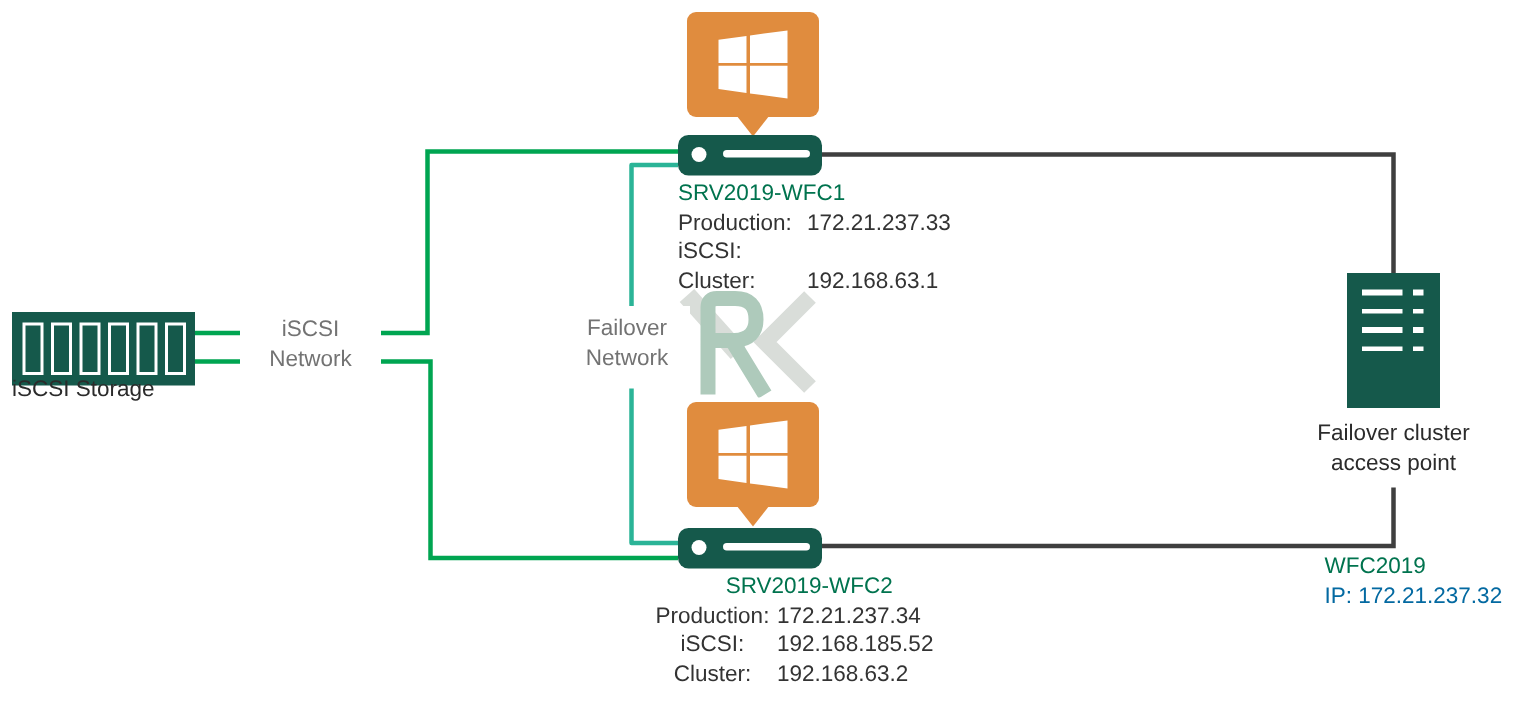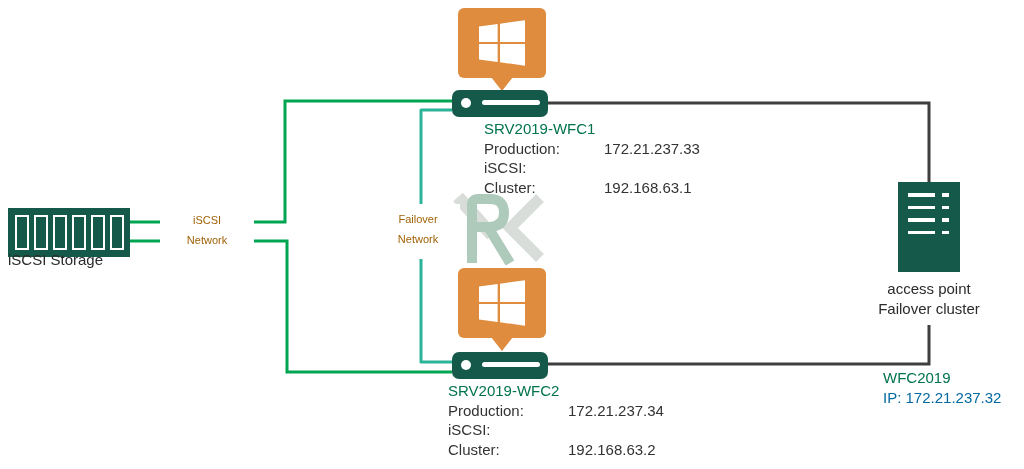--- a/index.html
+++ b/index.html
@@ -11,21 +11,21 @@
   svg{display:block;}
   
   #wires{position:absolute;left:0;top:0;pointer-events:none;}
   .wire{fill:none;stroke-width:3;}
   .wire.green{stroke:var(--line-green,#00A551);}
   .wire.teal{stroke:var(--line-teal,#2BB497);stroke-linejoin:round;}
   .wire.dark{stroke:var(--line-dark,#3F3F3F);}
   
   .net-label{
     position:absolute;background:#fff;text-align:center;
-    font-size:11px;line-height:20px;color:#a16207;
+    font-size:15px;line-height:20px;color:#737373;
   }
   
   .storage-box{
     position:absolute;left:8px;top:208px;width:122px;height:49px;
     background:var(--green-dark,#15594B);
     display:flex;align-items:center;justify-content:center;gap:5px;
   }
   .disk-slot{width:10px;height:31px;border:2px solid #fff;}
   .caption{position:absolute;font-size:15px;line-height:20px;color:#2b2b2b;}
   
@@ -43,21 +43,21 @@
   .win-badge{position:absolute;width:88px;height:70px;border-radius:6px;
     background:var(--orange,#E08C3E);display:flex;align-items:center;justify-content:center;}
   .win-badge .tail{
     position:absolute;left:50%;bottom:-13px;transform:translateX(-50%);
     width:0;height:0;border-left:11px solid transparent;border-right:11px solid transparent;
     border-top:14px solid var(--orange,#E08C3E);
   }
   
   .server-info{position:absolute;width:215px;font-size:15px;line-height:19.5px;}
   .server-info .srv-title{color:var(--green-text,#00734E);}
-  .server-info .row{display:flex;gap:34px;}
+  .server-info .row{display:flex;}
   .server-info .row .lbl{width:86px;flex:0 0 86px;}
   
   .tower{position:absolute;left:898px;top:182px;width:62px;height:90px;
     background:var(--green-dark,#15594B);padding-top:0;}
   .tower .trow{position:absolute;left:10px;display:flex;align-items:center;}
   .tower .tline{width:27px;height:3.5px;background:#fff;}
   .tower .tdot{width:7px;height:3.5px;background:#fff;margin-left:7px;}
   .ap-caption{position:absolute;left:849px;top:279px;width:160px;text-align:center;
     font-size:15px;line-height:20px;color:#2b2b2b;}
   .ap-name{position:absolute;left:883px;top:368px;font-size:15px;line-height:20px;}
@@ -112,21 +112,21 @@
       <path fill="#fff" d="M0 12.4 L35.7 7.6 35.7 42.1 0 42.1 Z M40.2 7 L88 0.5 88 42.1 40.2 42.1 Z M0 45.7 L35.7 45.7 35.7 80.3 0 75.4 Z M40.2 45.7 L88 45.7 88 87.4 40.2 80.9 Z"></path>
     </svg>
     <div class="tail"></div>
   </div>
 
   <div class="server-bar" style="top:90px;">
     <div class="led"></div>
     <div class="slot"></div>
   </div>
 
-  <div class="server-info" style="left:452px;top:119px;margin-left:32px;">
+  <div class="server-info" style="left:452px;top:119px;">
     <div class="srv-title">SRV2019-WFC1</div>
     <div class="row">
       <span class="lbl">Production:</span>
       <span class="val">172.21.237.33</span>
     </div>
     <div class="row">
       <span class="lbl">iSCSI:</span>
     </div>
     <div class="row">
       <span class="lbl">Cluster:</span>
@@ -139,28 +139,29 @@
       <path fill="#fff" d="M0 12.4 L35.7 7.6 35.7 42.1 0 42.1 Z M40.2 7 L88 0.5 88 42.1 40.2 42.1 Z M0 45.7 L35.7 45.7 35.7 80.3 0 75.4 Z M40.2 45.7 L88 45.7 88 87.4 40.2 80.9 Z"></path>
     </svg>
     <div class="tail"></div>
   </div>
 
   <div class="server-bar" style="top:352px;">
     <div class="led"></div>
     <div class="slot"></div>
   </div>
 
-  <div class="server-info" style="left:448px;top:381px;">
+  <div class="server-info" style="left:432px;top:381px;text-align:center;">
     <div class="srv-title">SRV2019-WFC2</div>
     <div class="row">
       <span class="lbl">Production:</span>
       <span class="val">172.21.237.34</span>
     </div>
     <div class="row">
       <span class="lbl">iSCSI:</span>
+      <span class="val">192.168.185.52</span>
     </div>
     <div class="row">
       <span class="lbl">Cluster:</span>
       <span class="val">192.168.63.2</span>
     </div>
   </div>
 
   <div class="tower">
     <div class="trow" style="top:11px;">
       <div class="tline"></div>
@@ -174,22 +175,22 @@
       <div class="tline"></div>
         <div class="tdot"></div>
     </div>
     <div class="trow" style="top:48.5px;">
       <div class="tline"></div>
         <div class="tdot"></div>
     </div>
   </div>
 
   <div class="ap-caption">
+    <div>Failover cluster</div>
     <div>access point</div>
-    <div>Failover cluster</div>
   </div>
 
   <div class="ap-name">
     <div class="nm">WFC2019</div>
     <div class="ip">IP: 172.21.237.32</div>
   </div>
 
 </div>
 
 </body></html>

